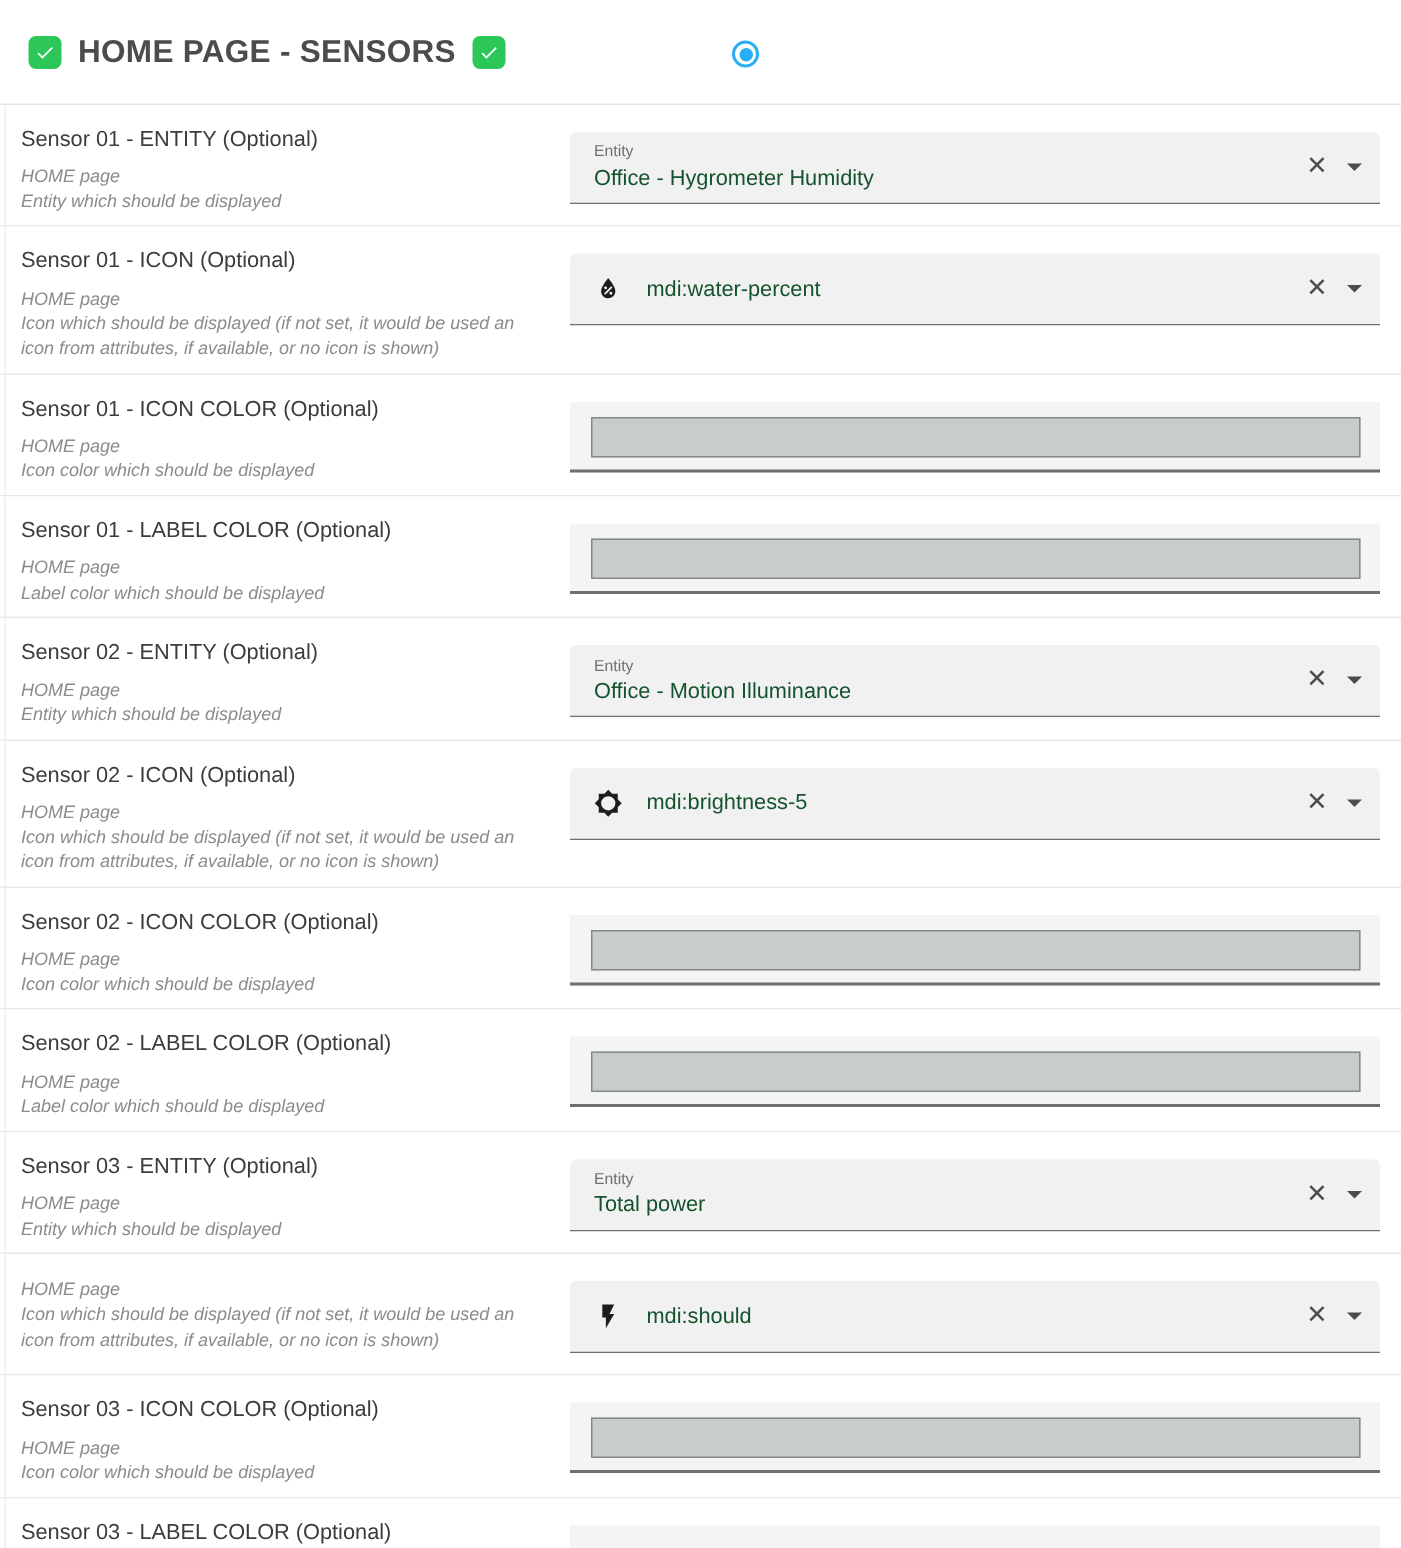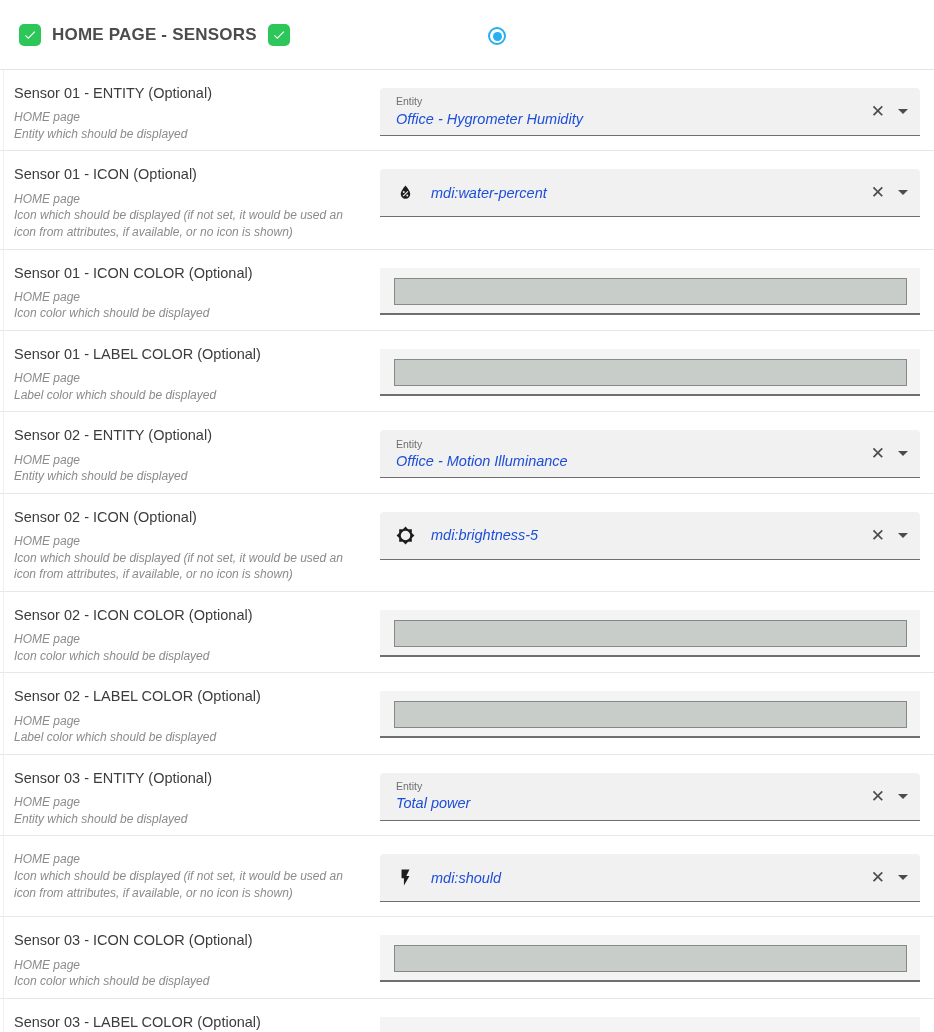--- a/index.html
+++ b/index.html
@@ -7,38 +7,38 @@
     width:934px;height:1032px;background:#ffffff;overflow:hidden;position:relative;
     font-family:"Liberation Sans", sans-serif;color:#3d3d3d;box-sizing:border-box;
   }
   .page::before{content:"";position:absolute;left:3px;top:0;bottom:0;width:1px;background:#efefef;}
 
   
   .header{height:70px;border-bottom:1px solid #e4e4e4;display:flex;align-items:center;
     padding-left:19px;position:relative;box-sizing:border-box;background:#fff;}
   .check{width:22px;height:22px;border-radius:5px;display:flex;align-items:center;justify-content:center;flex:0 0 auto;}
   .check svg{width:14px;height:14px;}
-  .header-title{font-size:17px;font-weight:bold;color:#4c4c4c;margin:0 11px;letter-spacing:.2px;white-space:nowrap;}
+  .header-title{font-size:21px;font-weight:bold;color:#4c4c4c;margin:0 11px;letter-spacing:.2px;white-space:nowrap;}
   .radio{position:absolute;left:488px;top:27px;width:18px;height:18px;border-radius:50%;
     box-sizing:border-box;border:2px solid #29aef3;display:flex;align-items:center;justify-content:center;cursor:pointer;}
   .radio-dot{width:9px;height:9px;border-radius:50%;}
 
   
   .row{display:flex;min-height:81px;border-bottom:1px solid #e7e7e7;box-sizing:border-box;background:#fff;}
   .row-left{width:380px;box-sizing:border-box;padding:15px 14px 8px 14px;}
   .row-title{font-size:14.5px;color:#3c3c3c;margin:0 0 7px 0;line-height:1.2;}
   .row-context,.row-desc{font-style:italic;font-size:12px;color:#8b8b8b;line-height:1.38;margin:0;}
   .row-right{flex:1;padding:18px 14px 0 0;box-sizing:border-box;}
 
   
   .select-field{height:48px;background:#f1f1f2;border-bottom:1px solid #6f6f6f;border-radius:4px 4px 0 0;
     display:flex;align-items:center;box-sizing:border-box;padding:0 12px 0 16px;cursor:pointer;}
   .sel-texts{display:flex;flex-direction:column;justify-content:center;line-height:1.25;}
   .sel-label{font-size:10.5px;color:#6f6f6f;margin-bottom:1px;}
-  .sel-value{font-size:14.5px;color:#1d4ed8;font-style:italic;}
+  .sel-value{font-size:14.5px;color:#14532d;}
   .sel-icon{width:19px;height:19px;margin-right:16px;flex:0 0 auto;display:flex;align-items:center;}
   .sel-icon svg{width:19px;height:19px;fill:#1d1d1d;}
   .sel-trailing{margin-left:auto;display:flex;align-items:center;gap:13px;}
   .clear-x{font-size:17px;color:#4c4c4c;line-height:1;cursor:pointer;font-family:"DejaVu Sans", sans-serif;}
   .caret{width:0;height:0;border-left:5px solid transparent;border-right:5px solid transparent;
     border-top:5px solid #4c4c4c;cursor:pointer;}
 
   
   .color-field{height:47px;background:#f4f4f4;border-bottom:2px solid #6f6f6f;
     box-sizing:border-box;padding:10px 13px 0 14px;}

